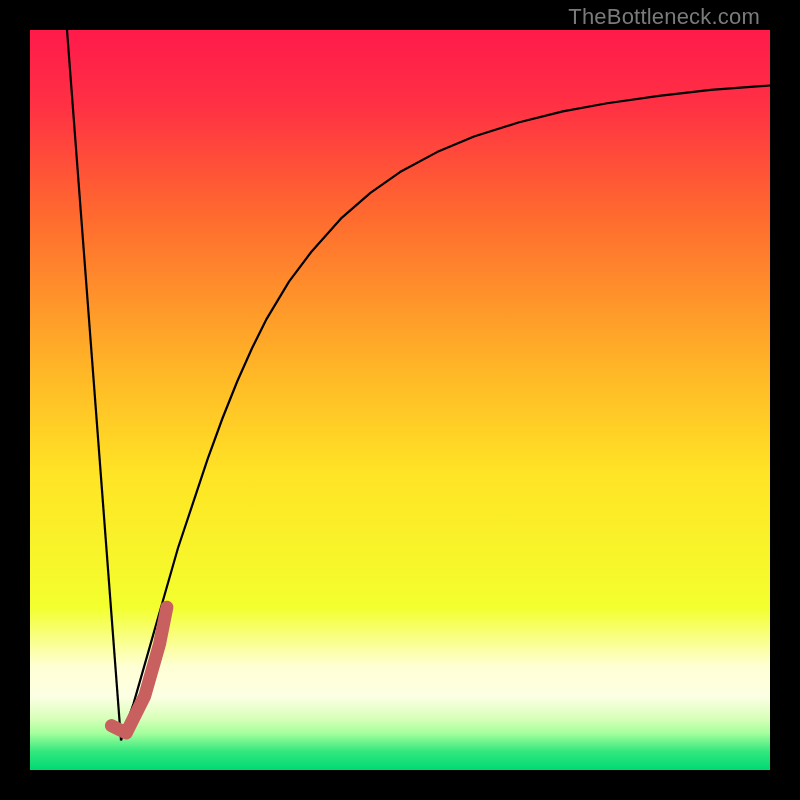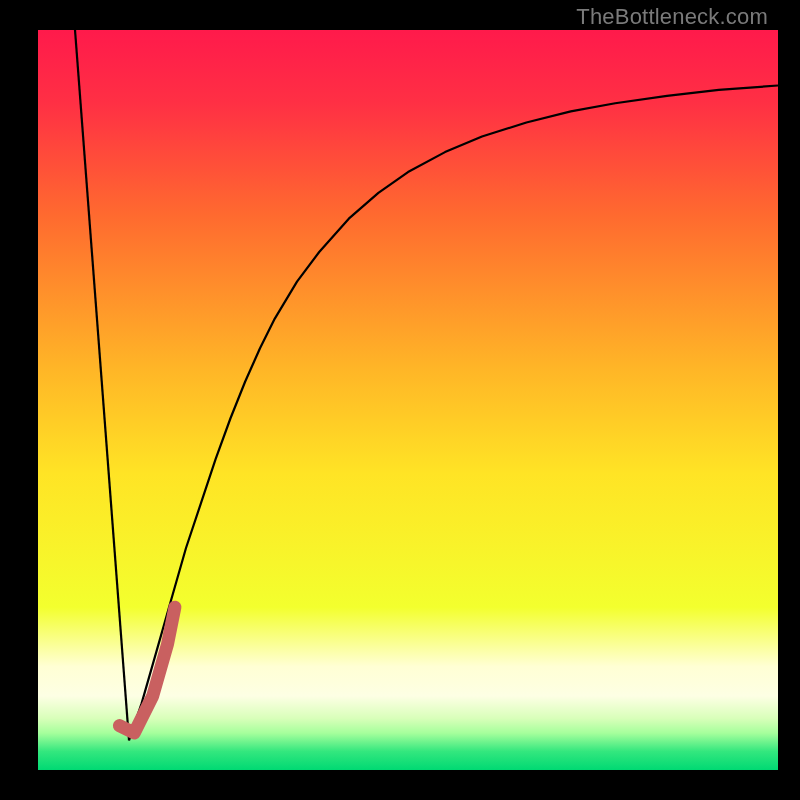--- a/index.html
+++ b/index.html
@@ -6,21 +6,21 @@
     margin: 0;
     padding: 0;
     width: 800px;
     height: 800px;
     background: #000;
     overflow: hidden;
   }
   .frame {
     position: absolute;
     top: 0;
-    left: 8px;
+    left: 0;
     width: 792px;
     height: 800px;
     background: #000;
   }
   .plot {
     position: absolute;
     top: 30px;
     left: 30px;
     width: 740px;
     height: 740px;

